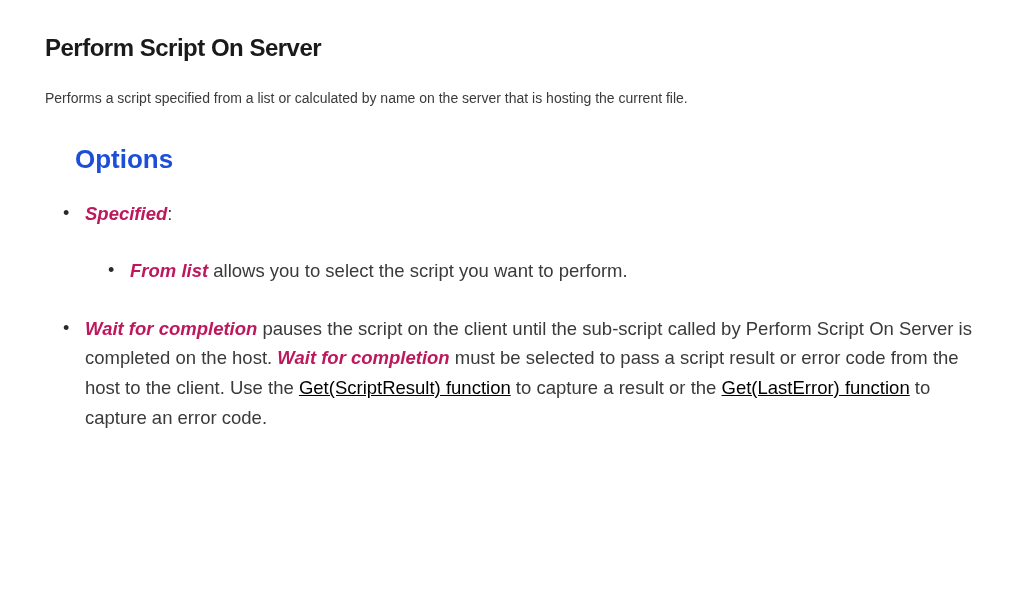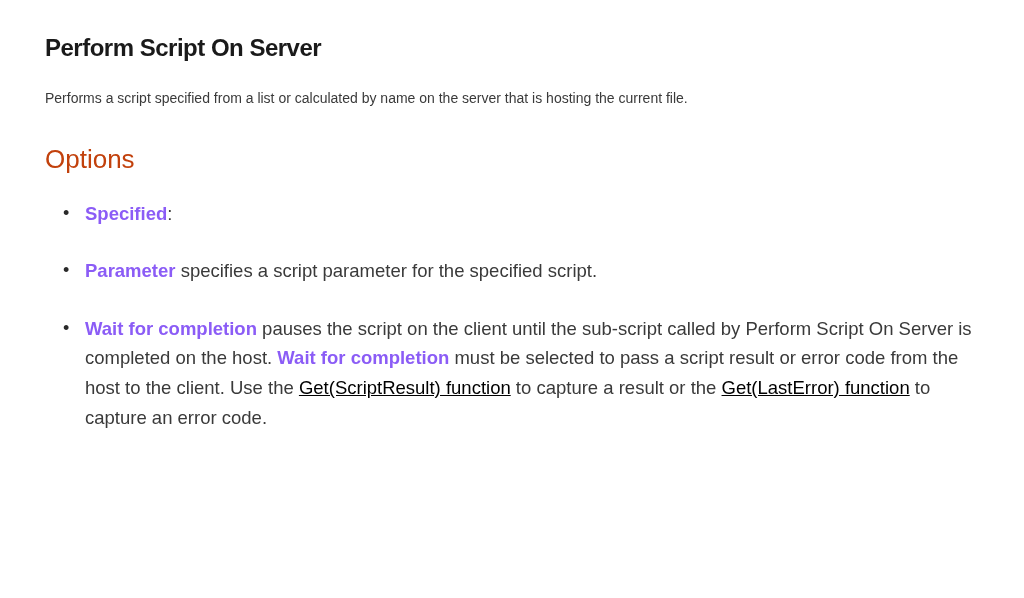--- a/index.html
+++ b/index.html
@@ -23,23 +23,24 @@
       color: #1a1a1a;
     }
     .intro {
       font-size: 14px;
       color: #3a3a3a;
       margin-bottom: 30px;
       line-height: 1.55;
     }
     h2 {
       font-size: 26px;
-      font-weight: 400;
+      font-weight: 700;
       margin-bottom: 20px;
-      color: #c2410c;
+      color: #1d4ed8;
+      margin-left: 30px;
     }
     ul {
       list-style: none;
     }
     ul.level-1 {
       padding-left: 40px;
     }
     ul.level-1 > li {
       position: relative;
       margin-bottom: 28px;
@@ -67,41 +68,42 @@
     }
     ul.level-2 > li::before {
       content: "•";
       position: absolute;
       left: -22px;
       color: #2a2a2a;
       font-size: 18px;
     }
     .bold {
       font-weight: 700;
-      color: #8b5cf6;
+      color: #be185d;
+      font-style: italic;
     }
     a {
       color: #000000;
       text-decoration: underline;
     }
   </style>
 </head>
 <body>
 
 <h1>Perform Script On Server</h1>
 
 <p class="intro">Performs a script specified from a list or calculated by name on the server that is hosting the current file.</p>
 
 <h2>Options</h2>
 
 <ul class="level-1">
   <li>
     <span class="bold">Specified</span><span>:</span>
     <ul class="level-2">
+      <li>
+        <span class="bold">From list</span><span> allows you to select the script you want to perform.</span>
+      </li>
     </ul>
-  </li>
-  <li>
-    <span class="bold">Parameter</span><span> specifies a script parameter for the specified script.</span>
   </li>
   <li>
     <span class="bold">Wait for completion</span><span> pauses the script on the client until the sub-script called by Perform Script On Server is completed on the host. </span><span class="bold">Wait for completion</span><span> must be selected to pass a script result or error code from the host to the client. Use the </span><a href="#">Get(ScriptResult) function</a><span> to capture a result or the </span><a href="#">Get(LastError) function</a><span> to capture an error code.</span>
   </li>
 </ul>
 
 </body></html>

